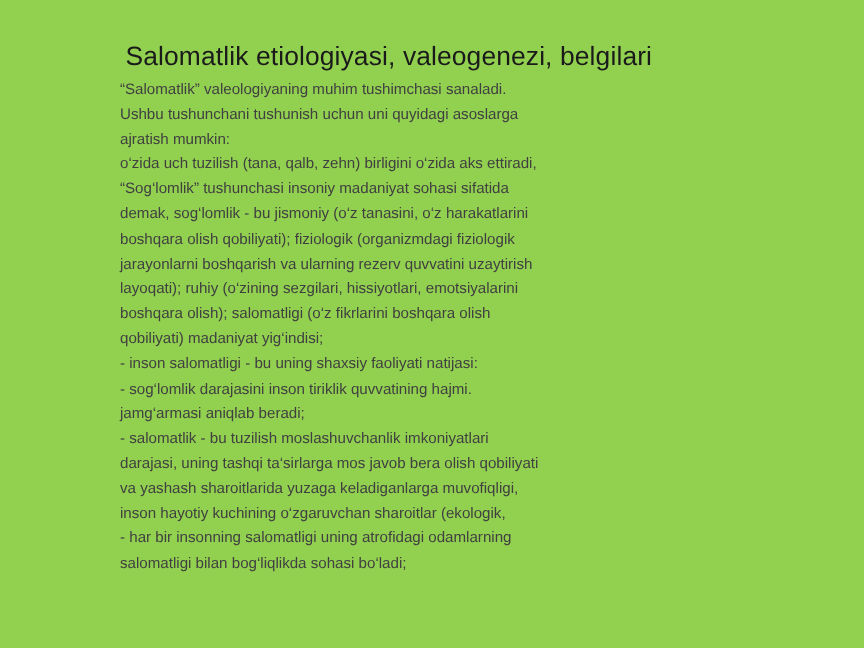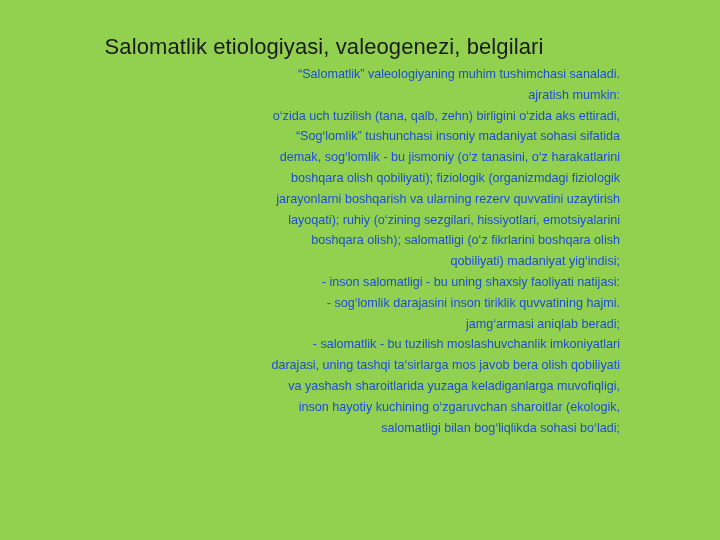--- a/index.html
+++ b/index.html
@@ -31,48 +31,50 @@
       font-size: 22px;
       line-height: 30px;
       color: #1a1a1a;
       letter-spacing: 0.1px;
     }
     .body-text {
       position: absolute;
       left: 100px;
       top: 64px;
       width: 520px;
-      text-align: right;
+      text-align: left;
       font-size: 12.6px;
       line-height: 20.8px;
-      color: #1d4ed8;
+      color: #404040;
     }
     .body-text .line {
       display: block;
       white-space: nowrap;
     }
   </style>
 </head>
 <body style="background: rgb(146, 208, 80);">
 
 <div class="slide">
   <div class="title">Salomatlik etiologiyasi, valeogenezi, belgilari</div>
   <div class="body-text">
     <span class="line">“Salomatlik” valeologiyaning muhim tushimchasi sanaladi.</span>
+    <span class="line">Ushbu tushunchani tushunish uchun uni quyidagi asoslarga</span>
     <span class="line">ajratish mumkin:</span>
     <span class="line">o‘zida uch tuzilish (tana, qalb, zehn) birligini o‘zida aks ettiradi,</span>
     <span class="line">“Sog‘lomlik” tushunchasi insoniy madaniyat sohasi sifatida</span>
     <span class="line">demak, sog‘lomlik - bu jismoniy (o‘z tanasini, o‘z harakatlarini</span>
     <span class="line">boshqara olish qobiliyati); fiziologik (organizmdagi fiziologik</span>
     <span class="line">jarayonlarni boshqarish va ularning rezerv quvvatini uzaytirish</span>
     <span class="line">layoqati); ruhiy (o‘zining sezgilari, hissiyotlari, emotsiyalarini</span>
     <span class="line">boshqara olish); salomatligi (o‘z fikrlarini boshqara olish</span>
     <span class="line">qobiliyati) madaniyat yig‘indisi;</span>
     <span class="line">- inson salomatligi - bu uning shaxsiy faoliyati natijasi:</span>
     <span class="line">- sog‘lomlik darajasini inson tiriklik quvvatining hajmi.</span>
     <span class="line">jamg‘armasi aniqlab beradi;</span>
     <span class="line">- salomatlik - bu tuzilish moslashuvchanlik imkoniyatlari</span>
     <span class="line">darajasi, uning tashqi ta‘sirlarga mos javob bera olish qobiliyati</span>
     <span class="line">va yashash sharoitlarida yuzaga keladiganlarga muvofiqligi,</span>
     <span class="line">inson hayotiy kuchining o‘zgaruvchan sharoitlar (ekologik,</span>
+    <span class="line">- har bir insonning salomatligi uning atrofidagi odamlarning</span>
     <span class="line">salomatligi bilan bog‘liqlikda sohasi bo‘ladi;</span>
   </div>
 </div>
 
 </body></html>

